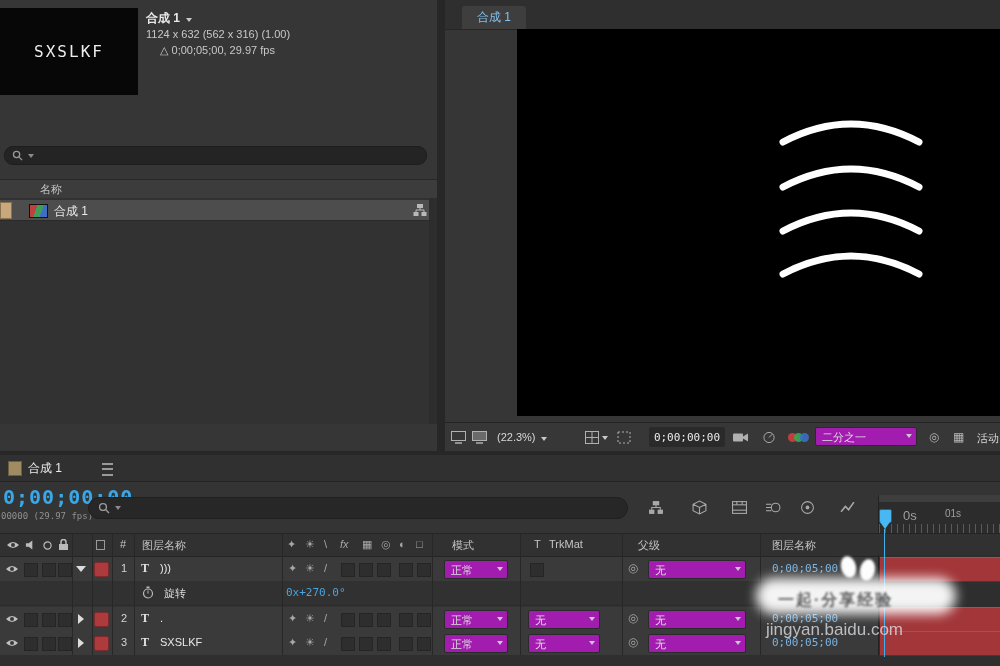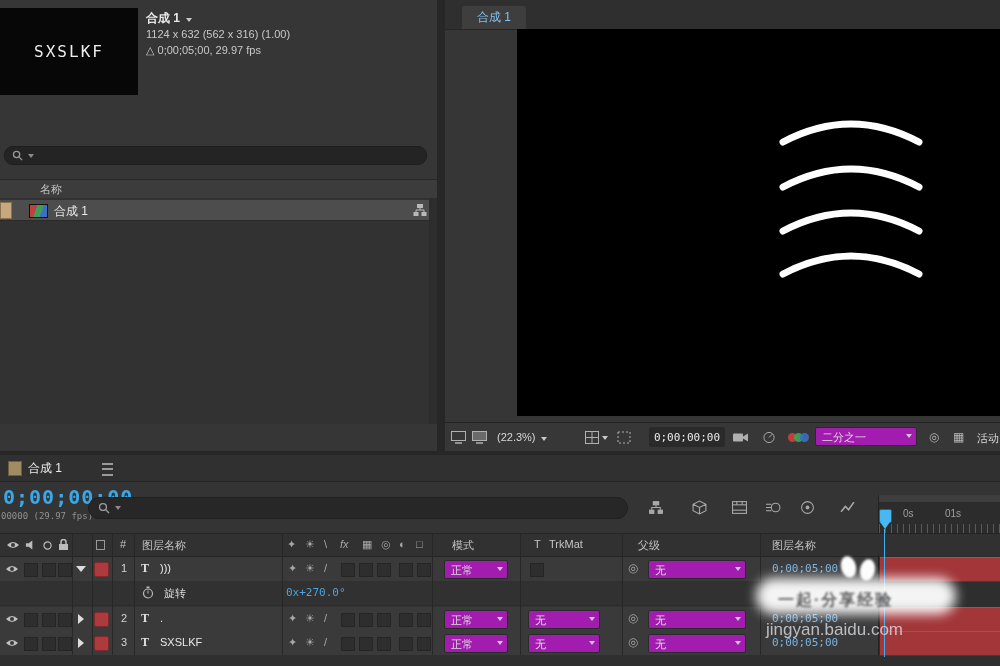--- a/index.html
+++ b/index.html
@@ -28,21 +28,21 @@
 <div class="screen">
 
   <div class="abs" style="left:0;top:0;width:437px;height:451px;background:#363636;overflow:hidden">
     <div style="position:absolute;left:0;top:8px;width:138px;height:87px;background:#070707;text-align:center;line-height:87px">
       <span class="mono" style="font-size:16px;letter-spacing:2px;color:#ededed">SXSLKF</span>
     </div>
     <div class="txt" style="left:146px;top:10px;font-size:12px;font-weight:bold;color:#e9e9e9">
       <span>合成 1</span><span class="tri" style="margin-left:6px"></span>
     </div>
     <div class="txt" style="left:146px;top:28px;font-size:11px;color:#c8c8c8">1124 x 632 (562 x 316) (1.00)</div>
-    <div class="txt" style="left:146px;top:44px;font-size:11px;color:#c8c8c8">△ 0;00;05;00, 29.97 fps</div>
+    <div class="txt" style="left:160px;top:44px;font-size:11px;color:#c8c8c8">△ 0;00;05;00, 29.97 fps</div>
 
     <div style="position:absolute;left:4px;top:146px;width:421px;height:17px;background:#242424;border:1px solid #1d1d1d;border-radius:9px">
       <svg style="position:absolute;left:7px;top:3px" width="11" height="11" viewBox="0 0 12 12">
           <circle cx="5" cy="5" r="3.4" fill="none" stroke="#9a9a9a" stroke-width="1.4"></circle>
           <line x1="7.8" y1="7.8" x2="11" y2="11" stroke="#9a9a9a" stroke-width="1.4"></line>
         </svg>
       <span class="tri" style="position:absolute;left:23px;top:7px;border-top-color:#8a8a8a"></span>
     </div>
 
     <div style="position:absolute;left:0;top:179px;width:437px;height:18px;background:#3c3c3c;border-top:1px solid #282828;border-bottom:1px solid #282828">
@@ -179,21 +179,21 @@
     <svg style="position:absolute;left:800px;top:45px" width="15" height="15" viewBox="0 0 14 14">
         <circle cx="7" cy="7" r="5.5" fill="none" stroke="#a8a8a8"></circle>
         <circle cx="7" cy="7" r="1.8" fill="#a8a8a8"></circle>
       </svg>
     <svg style="position:absolute;left:840px;top:45px" width="15" height="15" viewBox="0 0 14 14">
         <path d="M1 11 L5 6 L8 9 L13 2" stroke="#a8a8a8" fill="none" stroke-width="1.5"></path>
       </svg>
 
     <div style="position:absolute;left:878px;top:40px;width:122px;height:38px;background:#2c2c2c;border-left:1px solid #222">
       <div style="position:absolute;left:0;top:0;width:122px;height:7px;background:#3e3e3e"></div>
-      <span class="txt" style="left:24px;top:13px;font-size:10px;color:#9f9f9f">0s</span>
+      <span class="txt" style="left:24px;top:13px;font-size:13px;color:#9f9f9f">0s</span>
       <span class="txt" style="left:66px;top:13px;font-size:10px;color:#9f9f9f">01s</span>
       <div style="position:absolute;left:0;bottom:0;width:122px;height:9px;background:repeating-linear-gradient(90deg,#5a5a5a 0 1px,transparent 1px 6px)"></div>
     </div>
 
     <div style="position:absolute;left:0;top:78px;width:1000px;height:22px;background:#313131;border-top:1px solid #242424;border-bottom:1px solid #242424">
       <svg style="position:absolute;left:6px;top:6px" width="14" height="10" viewBox="0 0 14 10">
           <path d="M1 5 Q7 -1 13 5 Q7 11 1 5Z" fill="#c0c0c0"></path>
           <circle cx="7" cy="5" r="2" fill="#3a3a3a"></circle>
         </svg>
       <svg style="position:absolute;left:25px;top:5px" width="11" height="12" viewBox="0 0 12 12">

